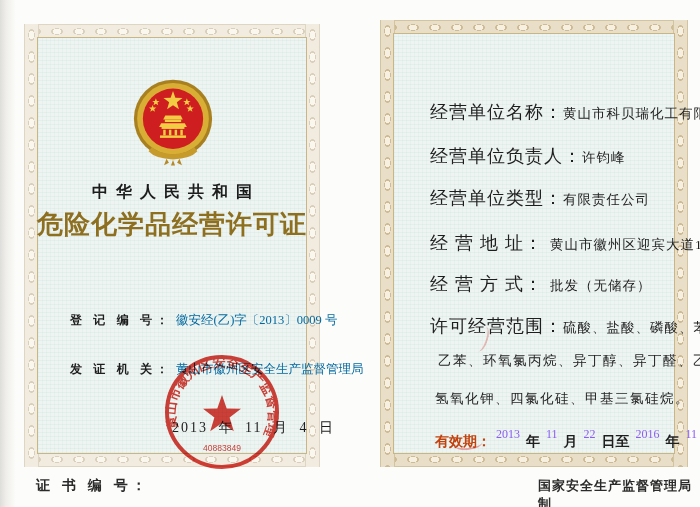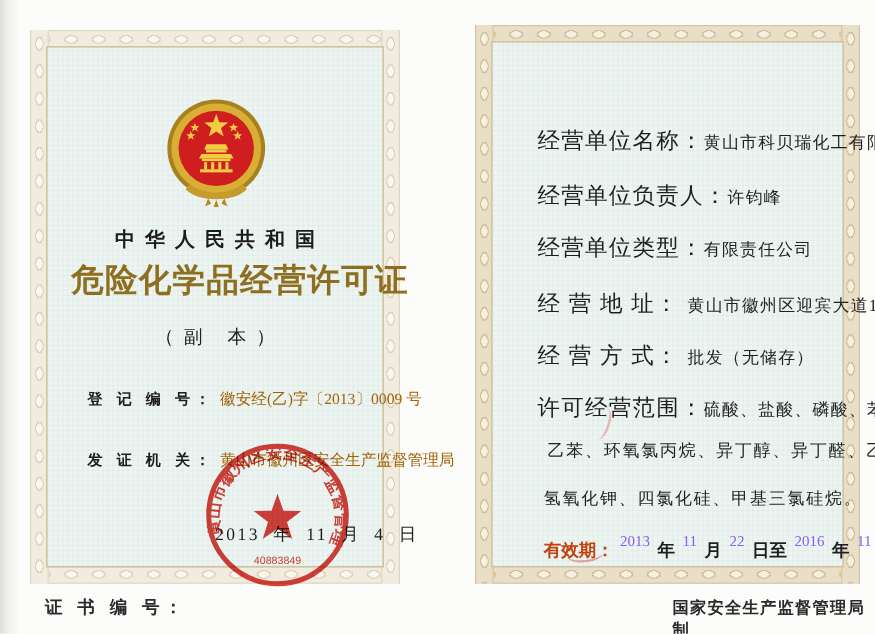--- a/index.html
+++ b/index.html
@@ -51,29 +51,29 @@
 
   
   .emblem { position:absolute; left:108px; top:54px; width:82px; height:88px; }
   .country {
     position:absolute; left:0; top:158px; width:100%; text-align:center;
     font-size:16px; font-weight:bold; color:#1c1c1c; letter-spacing:8px; text-indent:8px;
   }
   .cert-title {
     position:absolute; left:0; top:183px; width:100%; text-align:center;
     font-family:"Liberation Serif", serif;
-    font-size:26px; font-weight:bold; color:#8d6f1f; letter-spacing:1px;margin-left:20px;
+    font-size:26px; font-weight:bold; color:#8d6f1f; letter-spacing:1px;
   }
   .cert-subtitle {
     position:absolute; left:0; top:236px; width:100%; text-align:center;
     font-size:15px; color:#222; letter-spacing:8px; text-indent:8px;
   }
   .field-line { position:absolute; left:46px; white-space:nowrap; }
   .fl-label { font-size:12px; font-weight:bold; color:#1e1e1e; letter-spacing:4px; white-space:pre; }
-  .fl-value { font-family:"Liberation Serif", serif; font-size:12.5px; color:#a16207; margin-left:4px;text-align:right; }
+  .fl-value { font-family:"Liberation Serif", serif; font-size:12.5px; color:#0369a1; margin-left:4px;text-align:right; }
   .reg-line    { top:286px; }
   .issuer-line { top:335px; }
   .issue-date {
     position:absolute; left:148px; top:395px; font-size:14px; color:#1d1d1d;
     font-family:"Liberation Serif", serif; word-spacing:5px; letter-spacing:2px; white-space:pre;
   }
   .stamp {
     position:absolute; left:138px; top:328px; width:120px; height:120px;
     opacity:.88; mix-blend-mode:multiply;
   }
@@ -138,21 +138,20 @@
     <rect x="45" y="63.5" width="3" height="7" fill="#f2cd43"></rect>
     <rect x="52" y="63.5" width="3" height="7" fill="#f2cd43"></rect>
     <rect x="59" y="63.5" width="3" height="7" fill="#f2cd43"></rect>
     <rect x="34" y="70.5" width="32" height="3" fill="#f2cd43"></rect>
     <path d="M20 90 q8 9 30 10 q22 -1 30 -10 l-4 -5 q-9 8 -26 8.5 q-17 -.5 -26 -8.5 z" fill="#c79b2b"></path>
     <path d="M42 99 l-3 8 l6 -3 z M58 99 l3 8 l-6 -3 z M50 100.5 l-2.5 7 h5 z" fill="#b5882a"></path>
   </svg>
 
   <div class="country">中华人民共和国</div>
   <div class="cert-title">危险化学品经营许可证</div>
-  <div class="cert-subtitle">（副  本）</div>
 
   <div class="field-line reg-line">
     <span class="fl-label">登 记 编 号：</span><span class="fl-value">徽安经(乙)字〔2013〕0009 号</span>
   </div>
 
   <div class="field-line issuer-line">
     <span class="fl-label">发 证 机 关：</span><span class="fl-value">黄山市徽州区安全生产监督管理局</span>
   </div>
 
   <div class="issue-date">2013 年 11 月 4 日</div>

